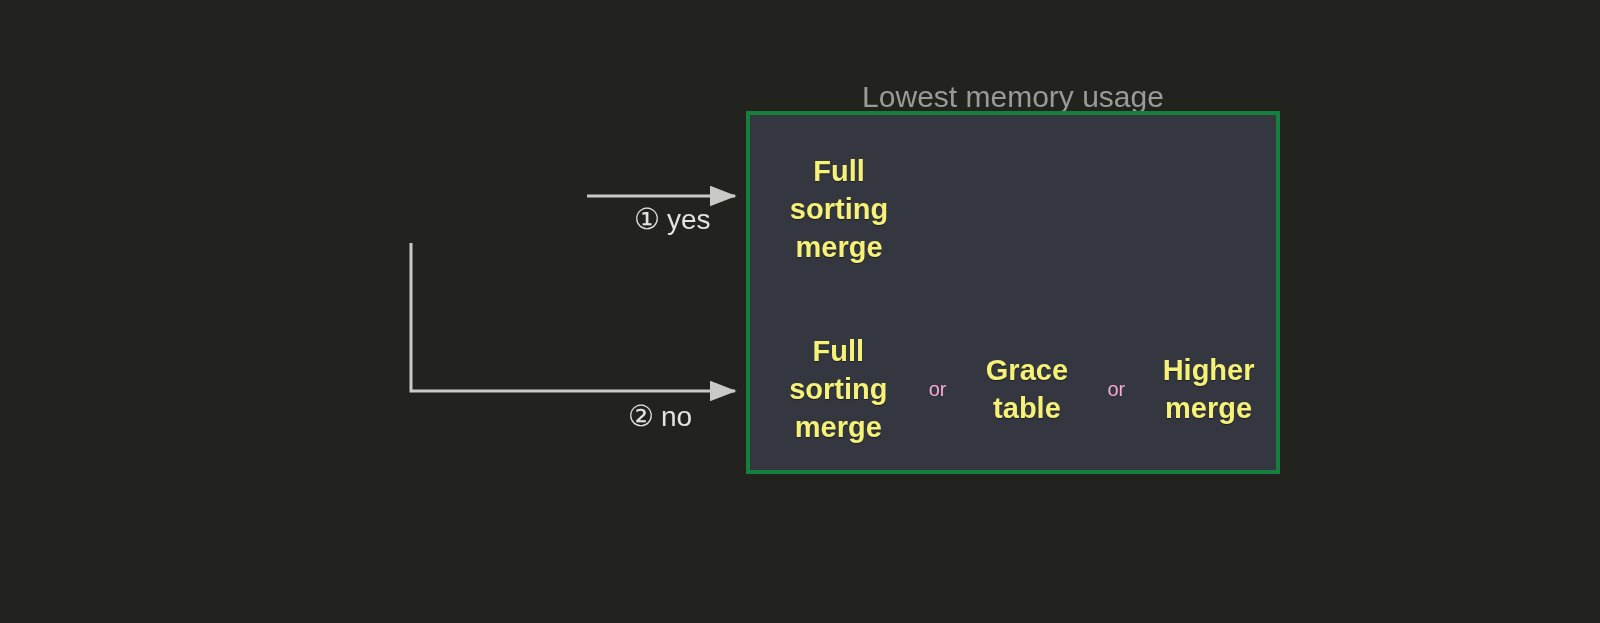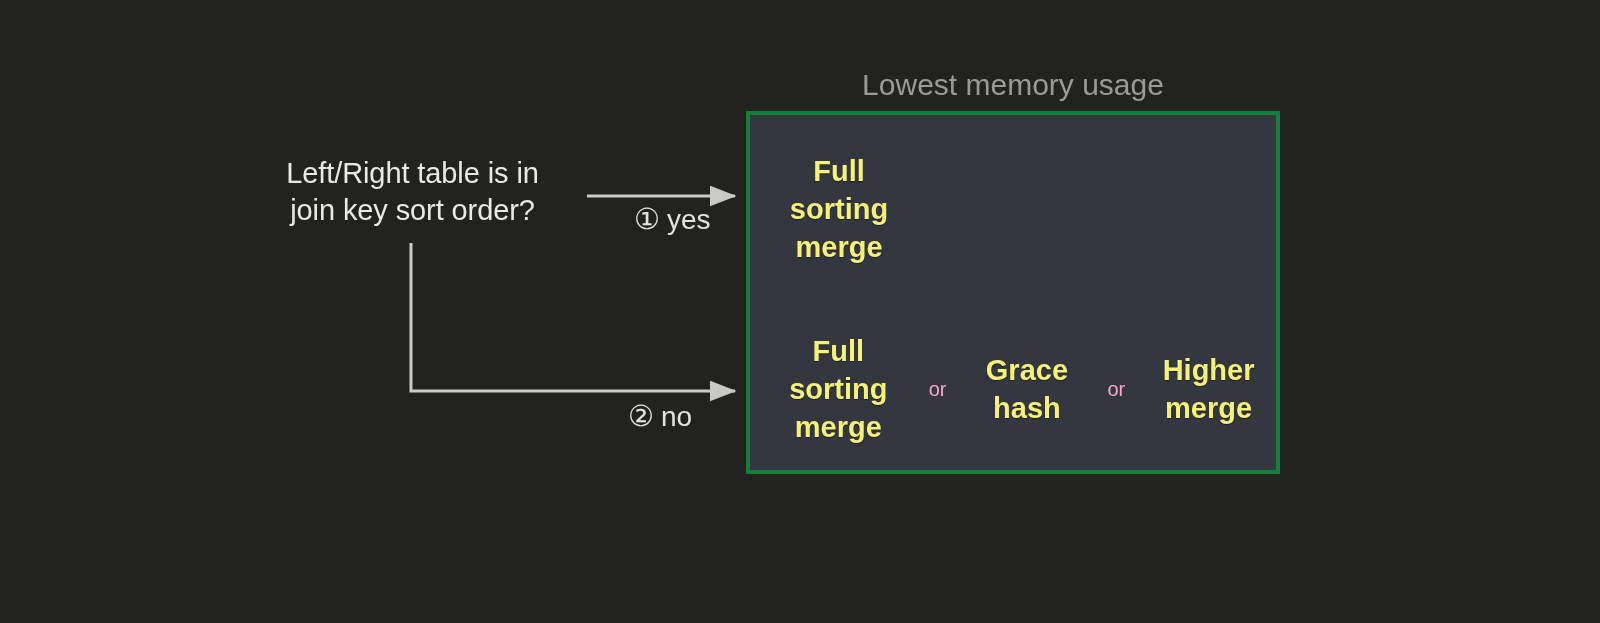--- a/index.html
+++ b/index.html
@@ -65,20 +65,21 @@
   
   .caption {
     position: absolute;
     width: 534px;
     left: 746px;
     text-align: center;
     color: #9a9a97;
     font-size: 30px;
     line-height: 1;
     white-space: nowrap;
+    margin-top: 12px;
   }
   #caption-top    { top: 70px; }
   #caption-bottom { top: 485px; }
 
   
   #panel {
     position: absolute;
     left: 746px;
     top: 111px;
     width: 534px;
@@ -120,22 +121,20 @@
   #opt-top-full   { width: 150px; margin-left: 14px; }
   #opt-full       { width: 150px; margin-left: 14px; }
   #opt-grace      { width: 130px; }
   #opt-partial    { width: 136px; }
 </style>
 </head>
 <body>
 
 <div id="canvas">
 
-  <div class="question">Left/Right table is in
-join key sort order?</div>
 
   <svg id="connectors" viewBox="0 0 1600 623" xmlns="http://www.w3.org/2000/svg">
     <defs>
       <marker id="arrowhead" markerWidth="9" markerHeight="7" refX="8.5" refY="3.5" orient="auto" markerUnits="strokeWidth">
         <path d="M0,0 L9,3.5 L0,7 Z" fill="#c9c9c7"></path>
       </marker>
     </defs>
 
     <path d="M587,196 L735,196" stroke="#c9c9c7" stroke-width="3" fill="none" marker-end="url(#arrowhead)"></path>
 
@@ -158,21 +157,21 @@
 sorting
 merge</div>
     </div>
 
     <div class="row" id="row-bottom">
       <div class="option" id="opt-full">Full
 sorting
 merge</div>
       <div class="conj">or</div>
       <div class="option" id="opt-grace">Grace
-hash</div>
+table</div>
       <div class="conj">or</div>
       <div class="option" id="opt-partial">Higher
 merge</div>
     </div>
 
   </div>
 
 </div>
 
 </body></html>

